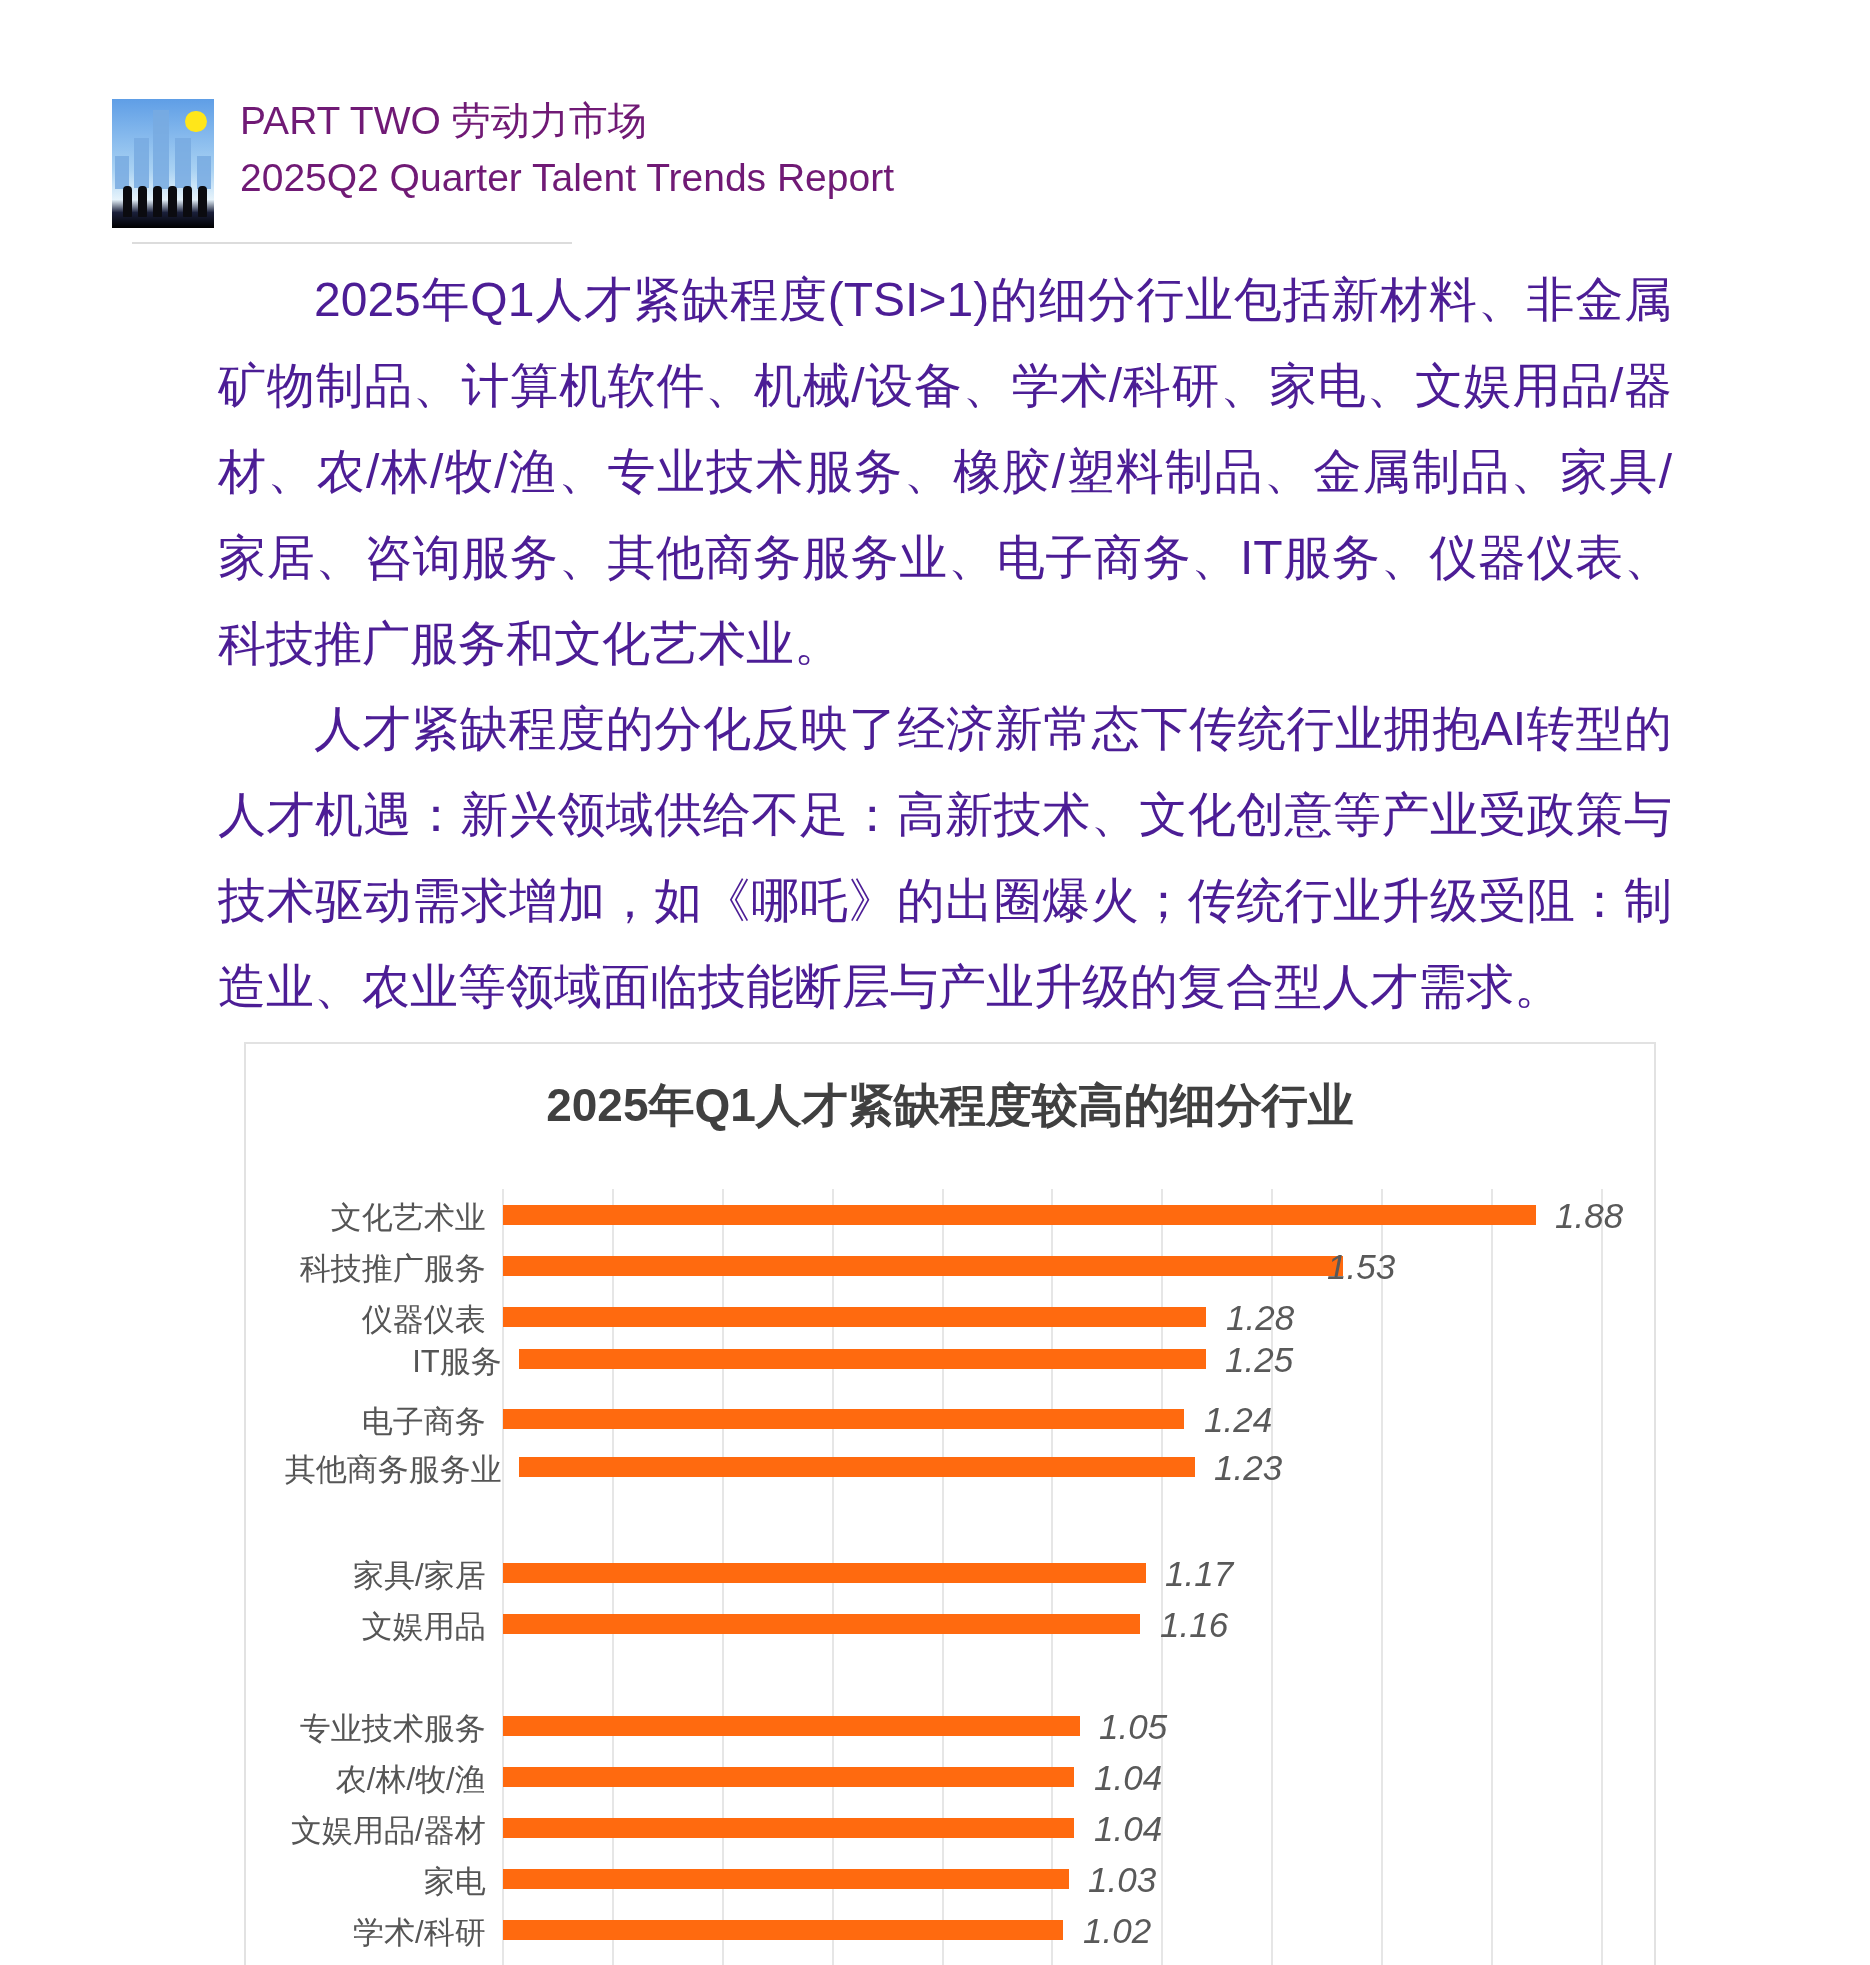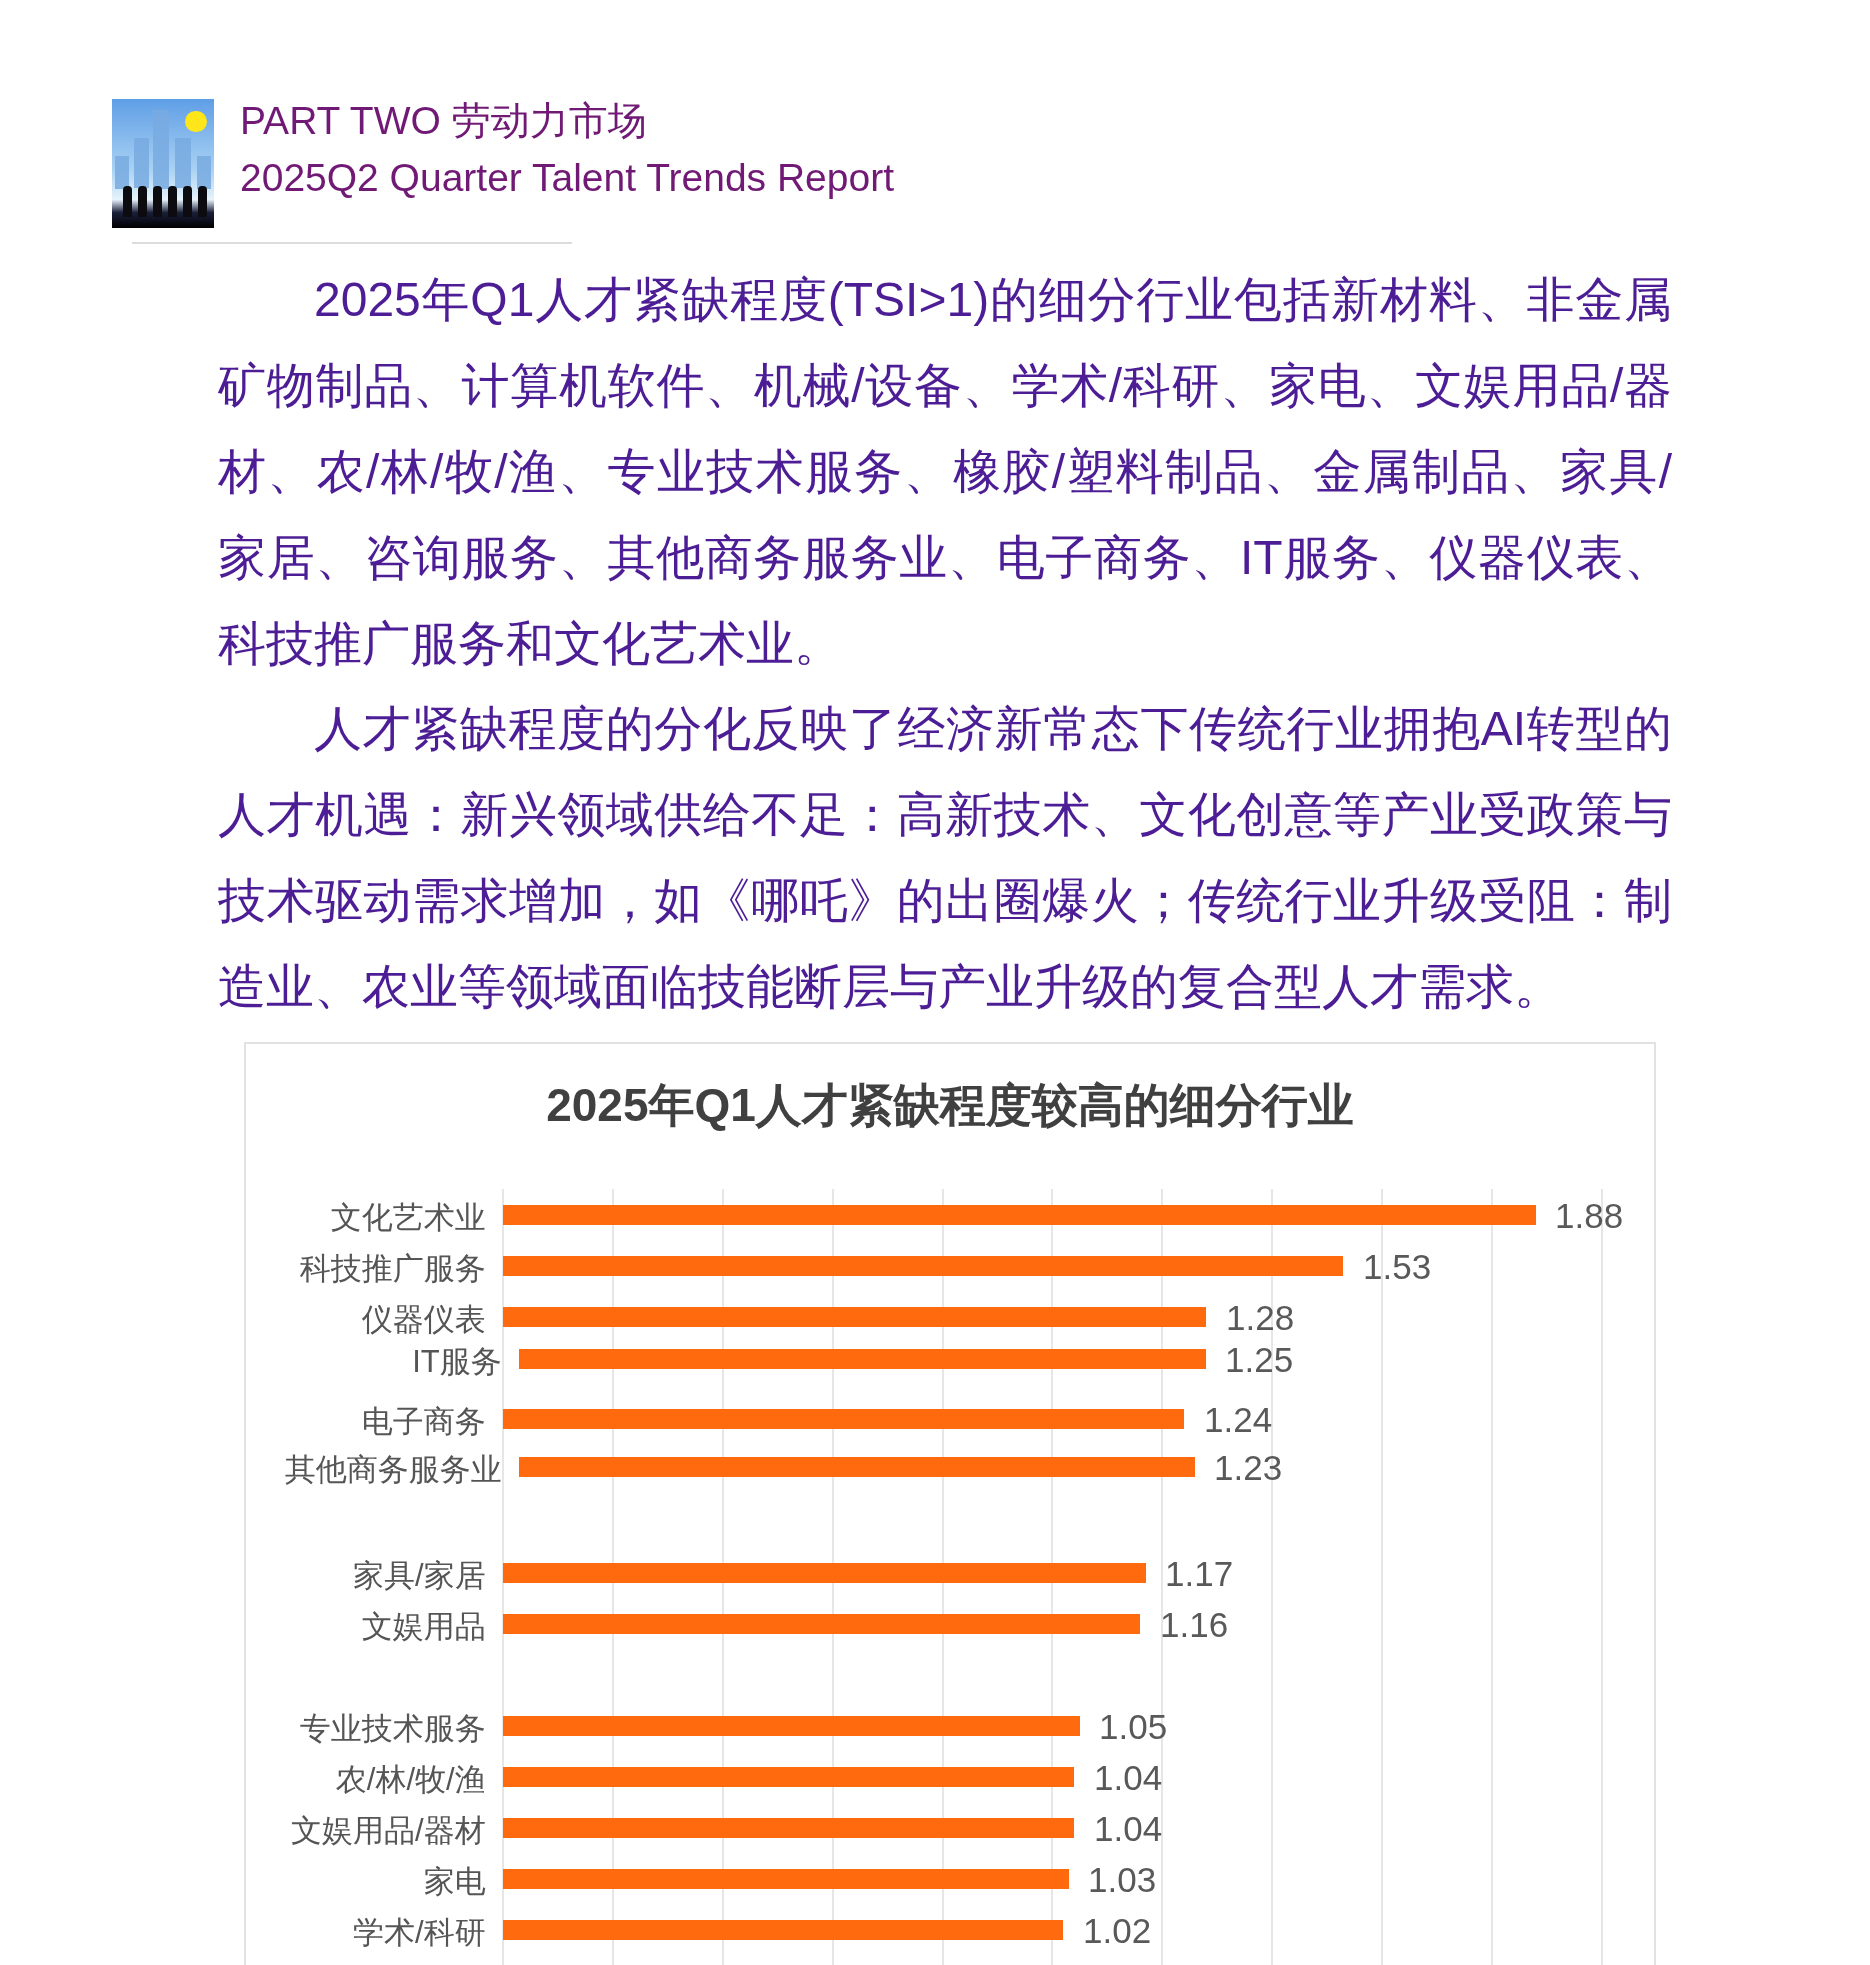--- a/index.html
+++ b/index.html
@@ -21,21 +21,21 @@
           text-align:justify; text-indent:96px; }
 
   
   #chart { left:244px; top:1042px; width:1412px; height:1179px; border:2.4px solid #e2e2e2; box-sizing:border-box; background:#fff; }
   #chart-title { left:0; width:100%; top:31px; text-align:center; font-size:46px; font-weight:bold; color:#404040; }
   #plot { left:257px; top:145px; width:1099px; height:920px; }
   .grid { position:absolute; top:0; bottom:0; width:1.6px; background:#e6e6e6; }
   .row { position:absolute; left:0; height:51px; width:100%; }
   .cat { position:absolute; right:calc(100% + 17.3px); top:7.9px; font-size:31px; color:#555; white-space:nowrap; text-align:right; }
   .bar { position:absolute; left:0; top:15.7px; height:20.4px; background:#ff6a0f; }
-  .val { position:absolute; top:7px; font-size:35px; color:#595959; white-space:nowrap; }
+  .val { position:absolute; top:7px; font-size:35px; color:#595959; white-space:nowrap;font-style:italic; }
 </style>
 </head>
 <body>
 
 <div id="logo" class="abs">
   <div class="sun"></div>
   <div class="bld" style="left:41px;top:11px;width:15.7px;height:79px;"></div>
   <div class="bld" style="left:21.6px;top:39px;width:15.7px;height:50px;"></div>
   <div class="bld" style="left:63px;top:39px;width:15.7px;height:50px;"></div>
   <div class="bld" style="left:3.1px;top:57px;width:14px;height:33px;"></div>
@@ -69,21 +69,21 @@
       <div class="grid" style="left: 988px; height: 986px;"></div>
       <div class="grid" style="left: 1098px; height: 986px;"></div>
       <div class="row" style="top: 0px;">
         <div class="cat">文化艺术业</div>
         <div class="bar" style="width: 1033px; background: rgb(255, 106, 15);"></div>
         <div class="val" style="left: 1052px;">1.88</div>
       </div>
       <div class="row" style="top: 51px;">
         <div class="cat">科技推广服务</div>
         <div class="bar" style="width: 840px; background: rgb(255, 106, 15);"></div>
-        <div class="val" style="left: 860px;">1.53</div>
+        <div class="val" style="left: 824px;">1.53</div>
       </div>
       <div class="row" style="top: 102px;">
         <div class="cat">仪器仪表</div>
         <div class="bar" style="width: 703px; background: rgb(255, 106, 15);"></div>
         <div class="val" style="left: 723px;">1.28</div>
       </div>
       <div class="row" style="top: 144px; margin-left: 16px;">
         <div class="cat">IT服务</div>
         <div class="bar" style="width: 687px; background: rgb(255, 106, 15);"></div>
         <div class="val" style="left: 706px;">1.25</div>

